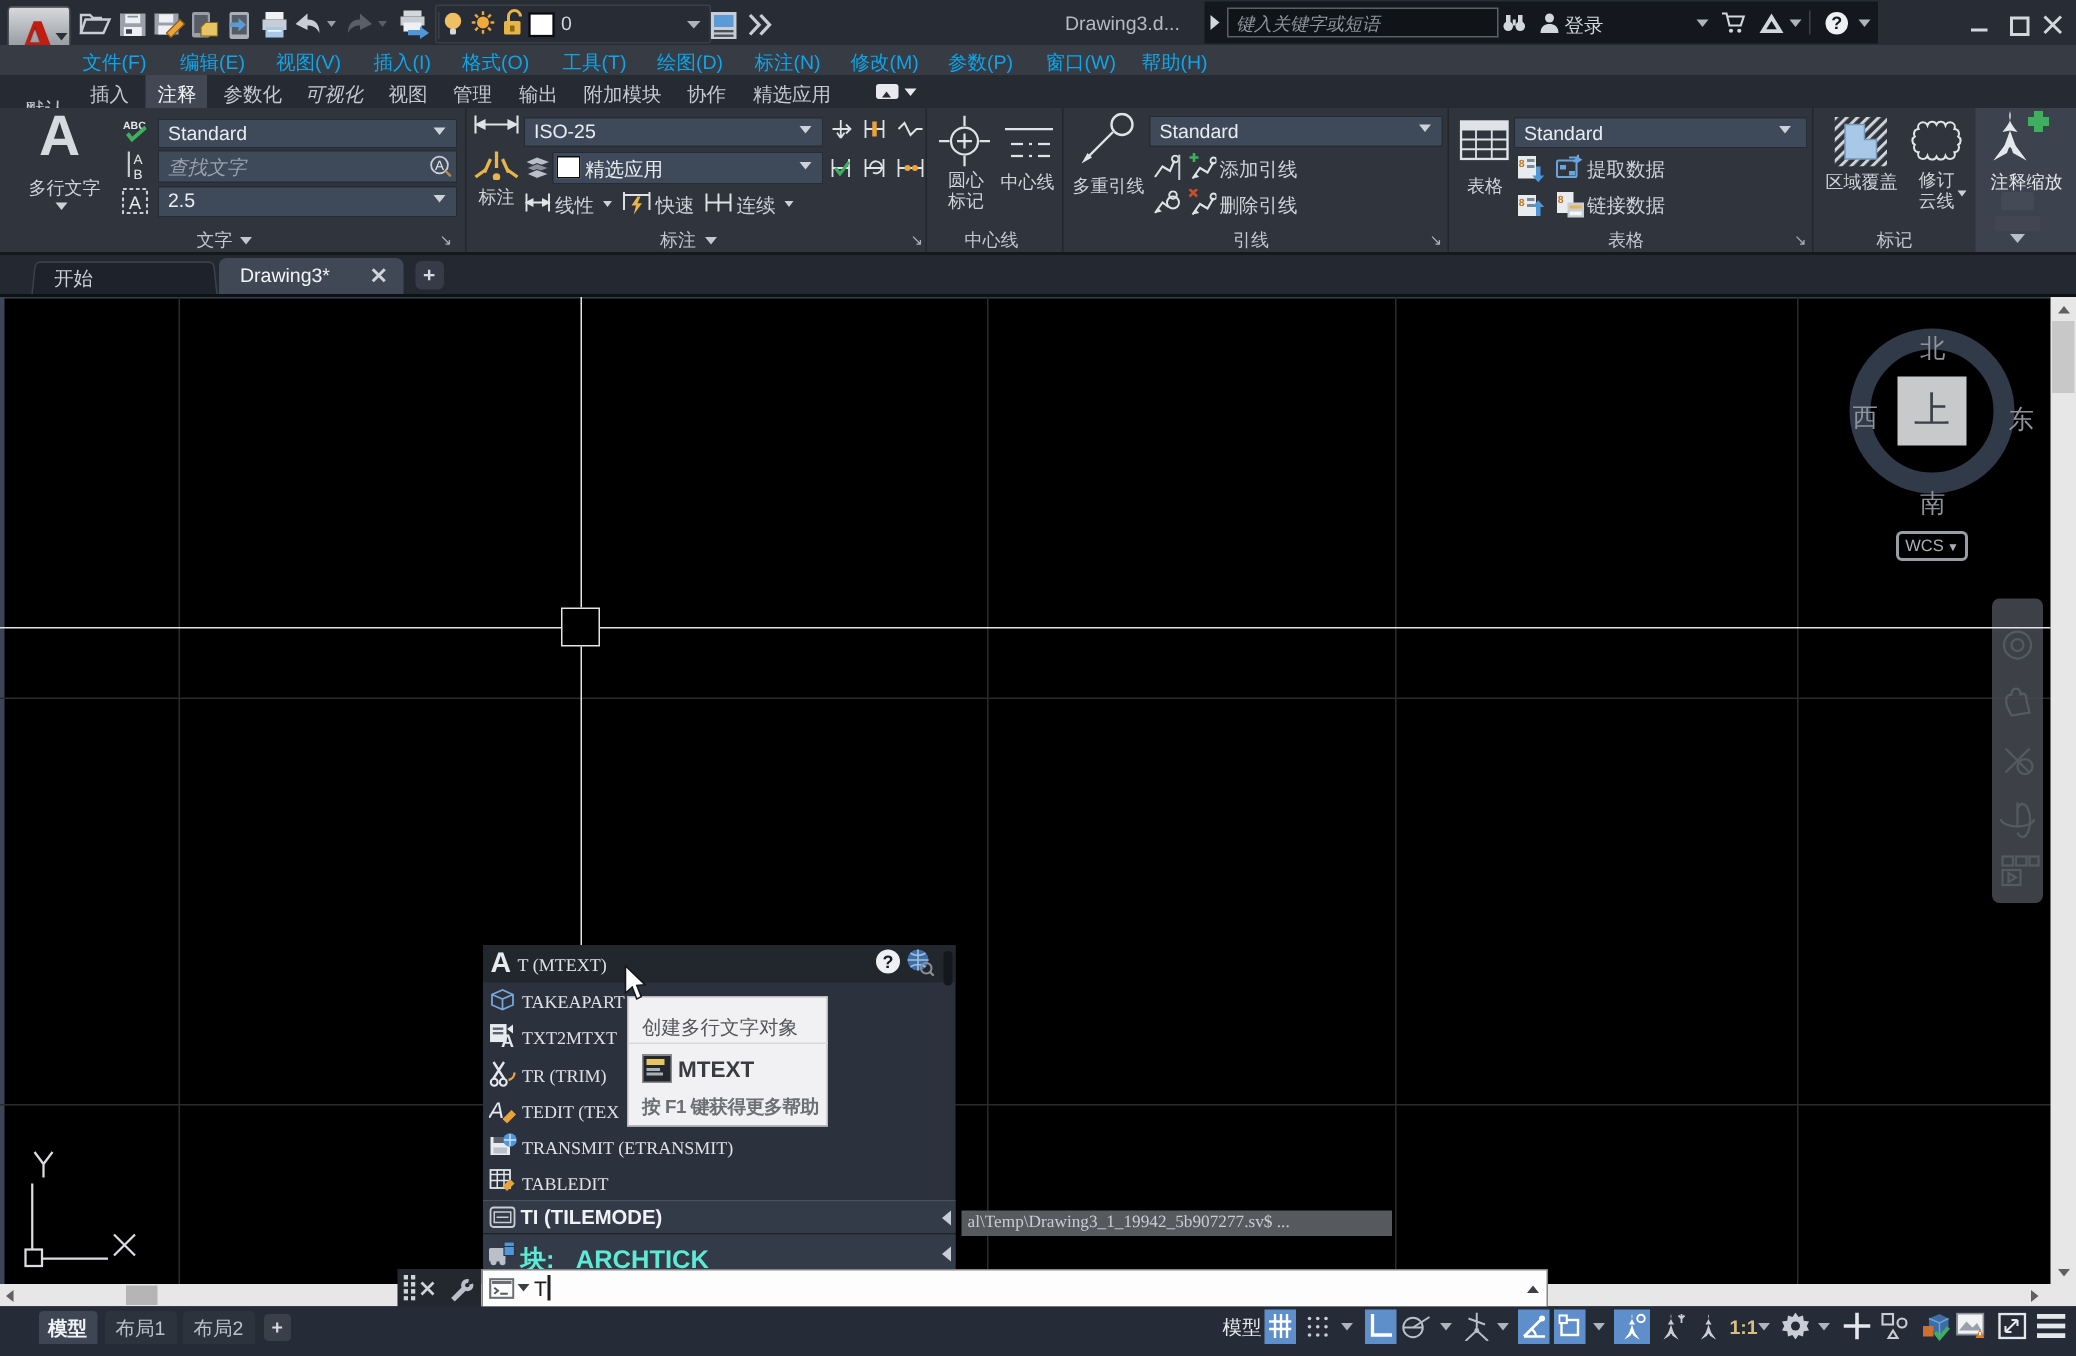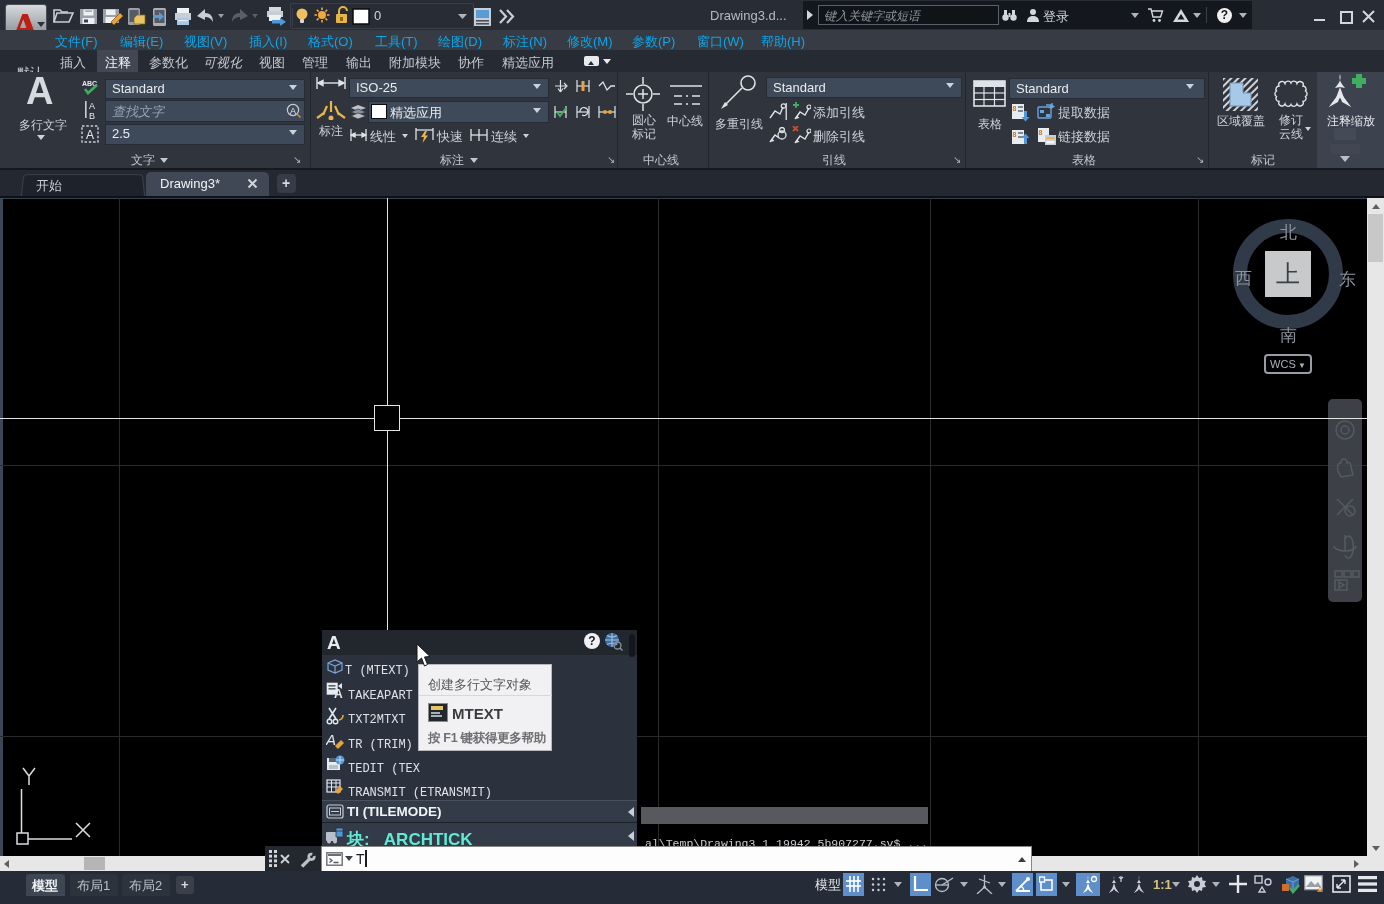--- a/index.html
+++ b/index.html
@@ -1,19 +1,19 @@
 <!DOCTYPE html>
 <html><head>
 <meta charset="utf-8">
 <style>
   html,body{margin:0;padding:0;background:#000;}
   #app{position:relative;width:1384px;height:904px;overflow:hidden;
        font-family:"Liberation Sans",sans-serif;background:#2f343d;}
   .abs{position:absolute;}
-  .mono{font-family:Liberation Mono, monospace;margin-top:28px;}
+  .mono{font-family:Liberation Serif, serif;}
   svg{display:block;}
 </style>
 </head>
 <body>
 <div id="app">
 
   <div class="abs" id="titlebar" style="left:0;top:0;width:1384px;height:30px;background:#272c35;"></div>
 
   <div class="abs" style="left:803px;top:1px;width:449px;height:28px;background:#14171d;"></div>
 

